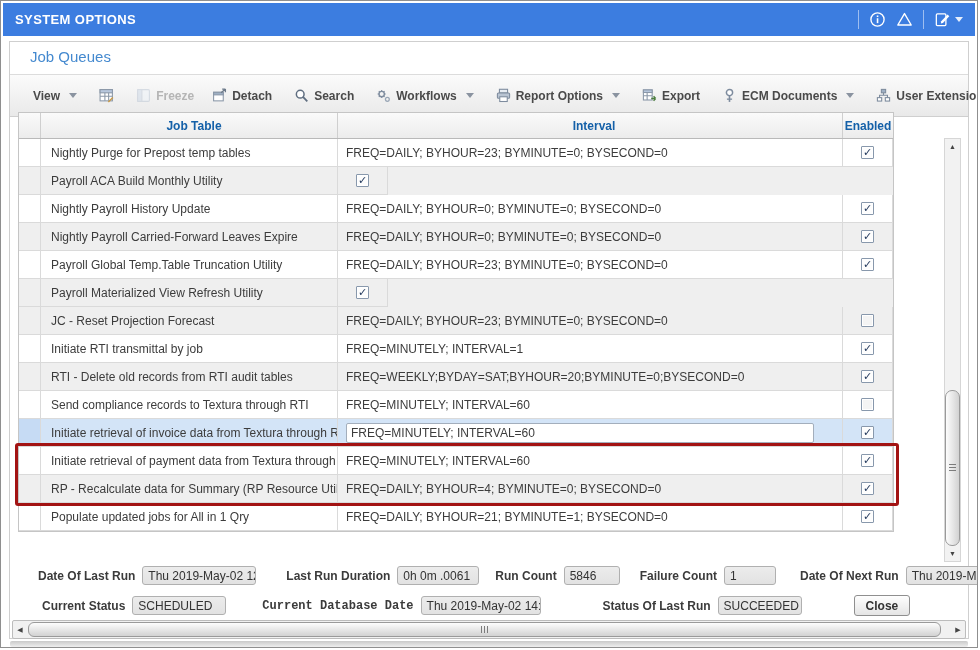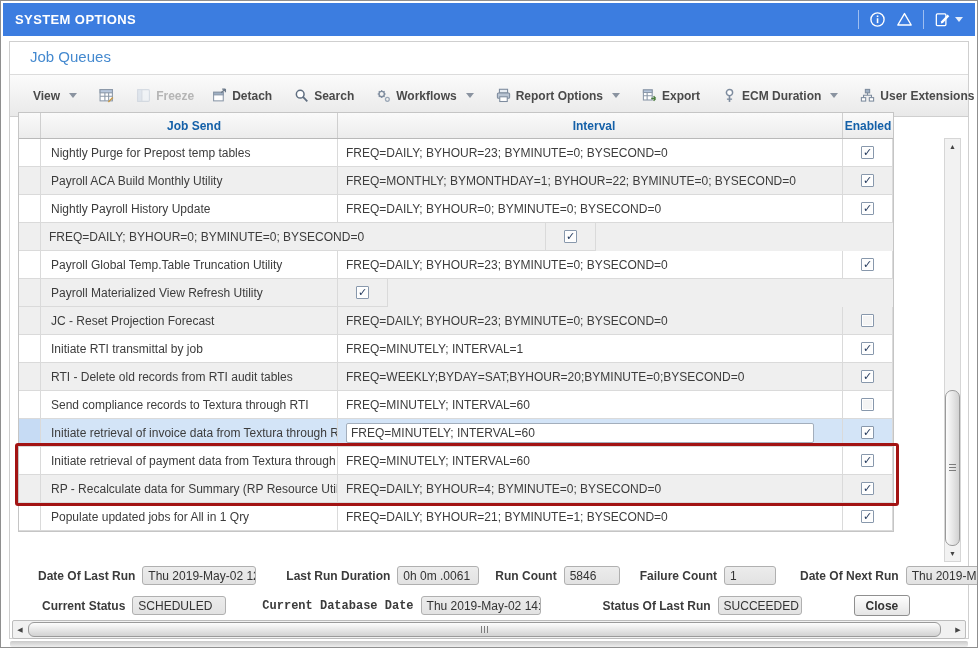--- a/index.html
+++ b/index.html
@@ -194,71 +194,71 @@
       </div>
       <div class="tbar-sep"></div>
       <div class="tbar-item">
         <span>
           <svg width="15" height="15" viewBox="0 0 14 14">
               <circle cx="7" cy="4.3" r="2.9" fill="#fff" stroke="#7e8c9e" stroke-width="1.4"></circle>
               <line x1="7" y1="7.2" x2="7" y2="13" stroke="#7e8c9e" stroke-width="1.5"></line>
               <line x1="4.6" y1="10.4" x2="9.4" y2="10.4" stroke="#7e8c9e" stroke-width="1.2"></line>
             </svg>
         </span>
-        <span>ECM Duration</span>
+        <span>ECM Documents</span>
         <span class="caret"></span>
       </div>
       <div class="tbar-sep"></div>
       <div class="tbar-item">
         <span>
           <svg width="15" height="15" viewBox="0 0 14 14">
               <rect x="5" y="1.3" width="4" height="3.2" fill="#9fb0c4" stroke="#7e8c9e"></rect>
               <rect x="1.3" y="9" width="4" height="3.2" fill="#fff" stroke="#7e8c9e"></rect>
               <rect x="8.7" y="9" width="4" height="3.2" fill="#fff" stroke="#7e8c9e"></rect>
               <path d="M7 4.5v2.2M3.3 9V6.7h7.4V9" stroke="#7e8c9e" fill="none"></path>
             </svg>
         </span>
         <span>User Extensions</span>
       </div>
     </div>
 
     <div class="grid">
       <div class="thead">
         <div class="th c-sel"></div>
-        <div class="th c-name">Job Send</div>
+        <div class="th c-name">Job Table</div>
         <div class="th c-intv">Interval</div>
         <div class="th c-en" style="border-right:none;">Enabled</div>
       </div>
       <div>
           <div class="trow">
             <div class="cell c-sel"></div>
             <div class="cell c-name">Nightly Purge for Prepost temp tables</div>
             <div class="cell c-intv">FREQ=DAILY; BYHOUR=23; BYMINUTE=0; BYSECOND=0</div>
             <div class="cell c-en">
               <span class="checkbox checked"></span>
             </div>
           </div>
           <div class="trow alt">
             <div class="cell c-sel"></div>
             <div class="cell c-name">Payroll ACA Build Monthly Utility</div>
-            <div class="cell c-intv">FREQ=MONTHLY; BYMONTHDAY=1; BYHOUR=22; BYMINUTE=0; BYSECOND=0</div>
             <div class="cell c-en">
               <span class="checkbox checked"></span>
             </div>
           </div>
           <div class="trow">
             <div class="cell c-sel"></div>
             <div class="cell c-name">Nightly Payroll History Update</div>
             <div class="cell c-intv">FREQ=DAILY; BYHOUR=0; BYMINUTE=0; BYSECOND=0</div>
             <div class="cell c-en">
               <span class="checkbox checked"></span>
             </div>
           </div>
           <div class="trow alt">
             <div class="cell c-sel"></div>
+            <div class="cell c-name">Nightly Payroll Carried-Forward Leaves Expire</div>
             <div class="cell c-intv">FREQ=DAILY; BYHOUR=0; BYMINUTE=0; BYSECOND=0</div>
             <div class="cell c-en">
               <span class="checkbox checked"></span>
             </div>
           </div>
           <div class="trow">
             <div class="cell c-sel"></div>
             <div class="cell c-name">Payroll Global Temp.Table Truncation Utility</div>
             <div class="cell c-intv">FREQ=DAILY; BYHOUR=23; BYMINUTE=0; BYSECOND=0</div>
             <div class="cell c-en">

